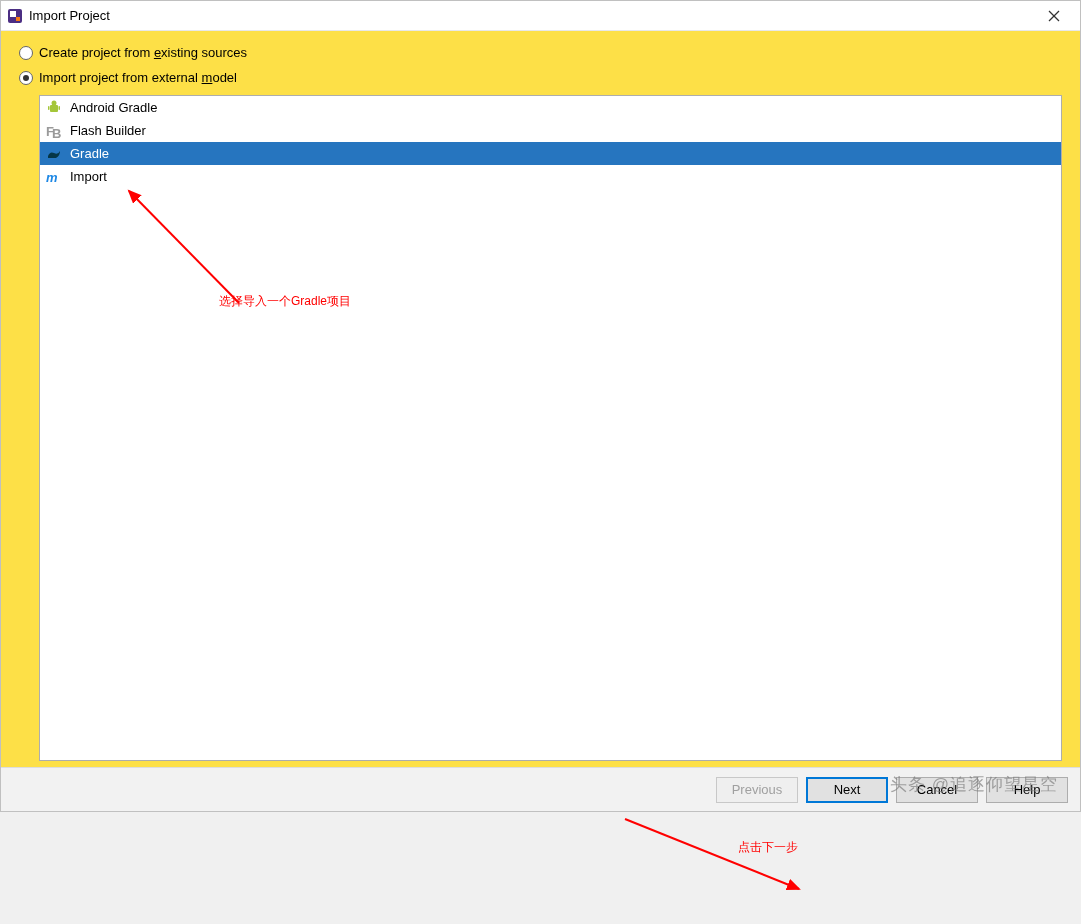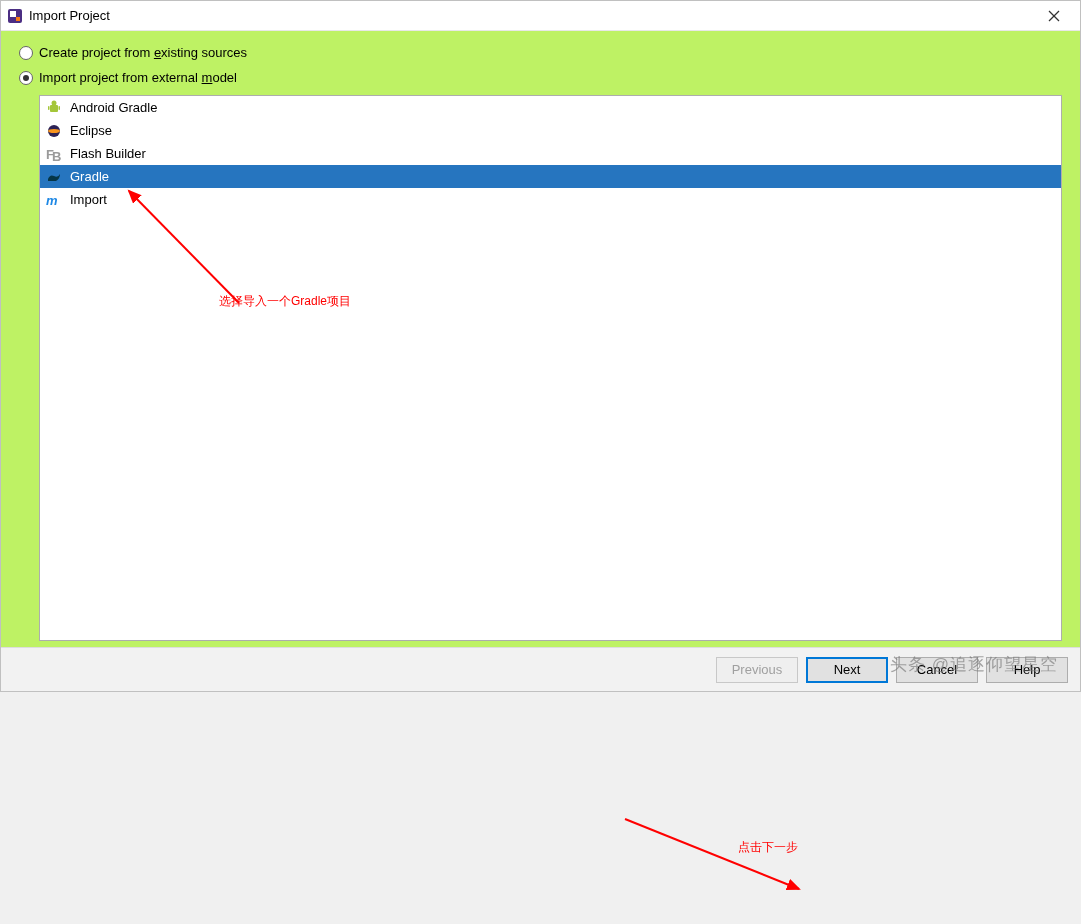--- a/index.html
+++ b/index.html
@@ -11,22 +11,22 @@
     }
     body {
       background: #f0f0f0;
       width: 1081px;
       height: 924px;
       overflow: hidden;
       position: relative;
     }
     .window {
       width: 1081px;
-      height: 692px;
-      background: #bef264;
+      height: 812px;
+      background: #fde047;
       border: 1px solid #c0c0c0;
       display: flex;
       flex-direction: column;
       position: relative;
     }
     .titlebar {
       height: 30px;
       display: flex;
       align-items: center;
       padding: 0 6px;
@@ -203,29 +203,20 @@
               <circle cx="8" cy="3" r="2.5" fill="#a4c639"></circle>
               <rect x="2" y="6" width="1.5" height="4" rx="0.7" fill="#a4c639"></rect>
               <rect x="12.5" y="6" width="1.5" height="4" rx="0.7" fill="#a4c639"></rect>
             </svg>
         </span>
         <span>Android Gradle</span>
       </div>
       <div class="list-item">
         <span class="list-icon">
           <svg viewBox="0 0 16 16">
-              <circle cx="8" cy="8" r="6" fill="#2c2255"></circle>
-              <ellipse cx="8" cy="8" rx="6" ry="2" fill="#f7941e"></ellipse>
-            </svg>
-        </span>
-        <span>Eclipse</span>
-      </div>
-      <div class="list-item">
-        <span class="list-icon">
-          <svg viewBox="0 0 16 16">
               <text x="0" y="13" font-size="11" font-weight="bold" fill="#9a9a9a" font-family="Arial">F</text>
               <text x="6" y="15" font-size="9" font-weight="bold" fill="#9a9a9a" font-family="Arial">B</text>
             </svg>
         </span>
         <span>Flash Builder</span>
       </div>
       <div class="list-item selected">
         <span class="list-icon">
           <svg viewBox="0 0 16 16">
               <path d="M2 10 Q4 5 8 7 Q12 9 14 5 Q14 10 10 12 L2 12 Z" fill="#02303a" opacity="0.9"></path>

